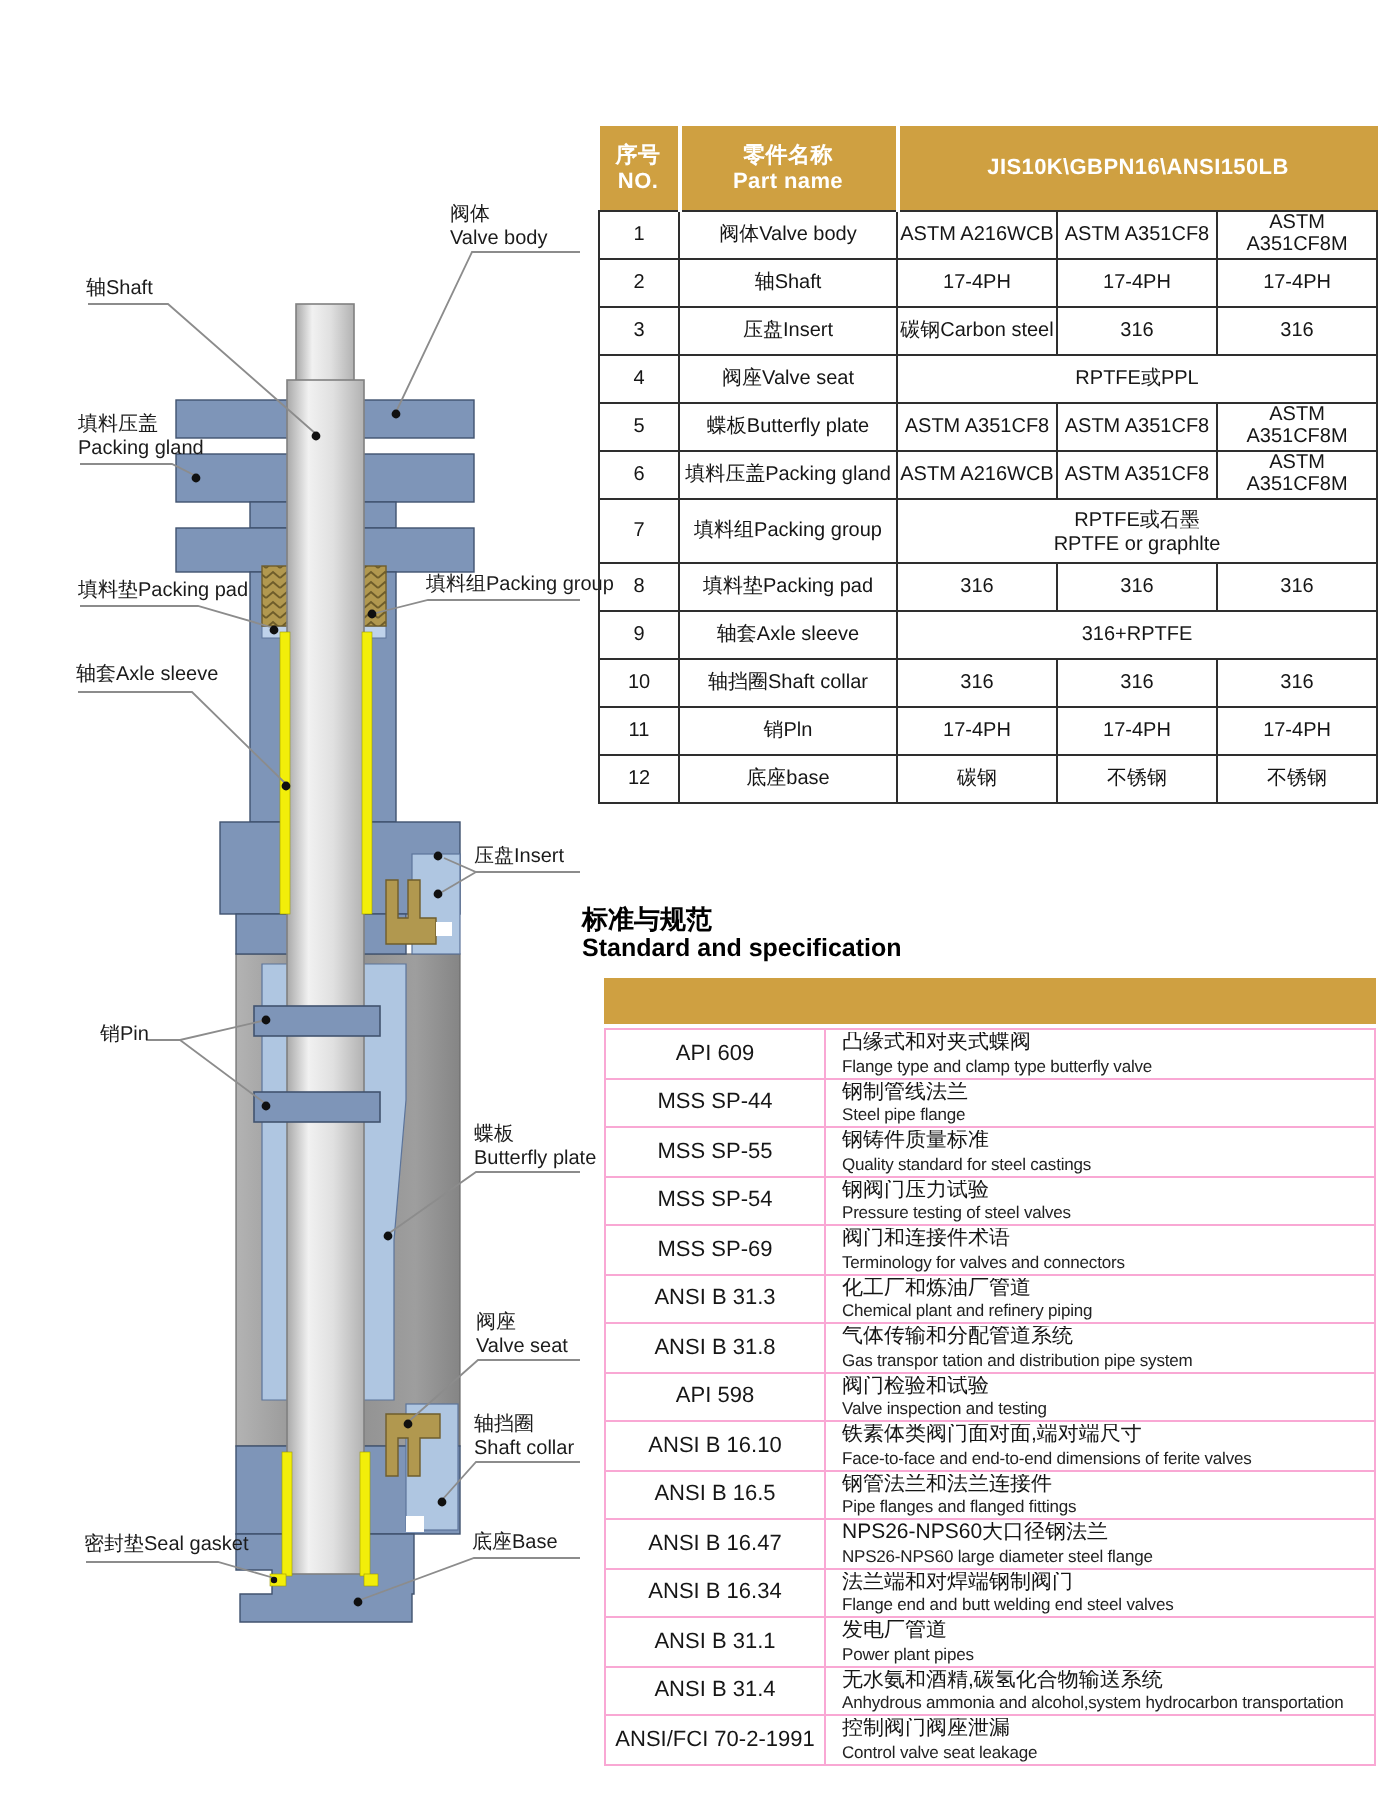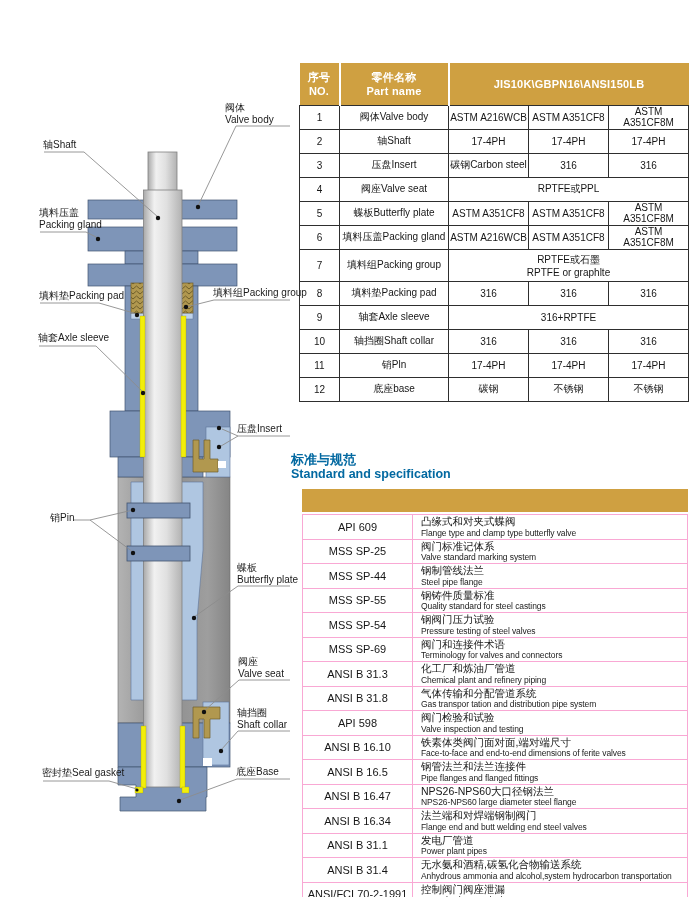--- a/index.html
+++ b/index.html
@@ -19,21 +19,21 @@
                     height:42px; text-align:center; vertical-align:middle; border:none; letter-spacing:.2px; }
   .parts thead th + th { border-left:2px solid #fff; }
   .parts tbody td { border:1px solid #2e2e2e; font-size:10px; text-align:center;
                     vertical-align:middle; color:#161616; padding:0 1px; }
   .parts tbody tr { height:24px; }
   .parts tbody tr.tall { height:32px; }
   .parts td.pn { font-size:10px; }
   .pre { white-space:pre-line;margin-left:44px; }
 
   
-  .std-title { position:absolute; left:291px; top:452px; color:#0369a1; }
+  .std-title { position:absolute; left:291px; top:452px; color:#000000; }
   .std-title .cn { font-size:13px; font-weight:bold; line-height:15px; }
   .std-title .en { font-size:12.5px; font-weight:bold; line-height:15px;text-align:center; }
   .std-gold { position:absolute; left:302px; top:489px; width:386px; height:23px; background:#CfA041; }
   .std { position:absolute; left:302px; top:514px; width:386px; }
   .std td { border:1px solid #f9a8d4; vertical-align:middle; }
   .std tr { height:23px; }
   .std td.code { text-align:center; font-size:11px; color:#161616; }
   .std td.desc { padding:1px 2px 1px 8px;margin-left:40px; }
   .std .desc-cn { font-size:10.5px; line-height:11.5px; color:#161616; white-space:nowrap; overflow:hidden; }
   .std .desc-en { font-size:8.5px; line-height:10px; color:#222; white-space:nowrap; overflow:hidden; letter-spacing:-0.1px; }
@@ -297,27 +297,20 @@
       </colgroup>
     <tbody>
         <tr>
           <td class="code">API 609</td>
           <td class="desc">
             <div class="desc-cn">凸缘式和对夹式蝶阀</div>
             <div class="desc-en">Flange type and clamp type butterfly valve</div>
           </td>
         </tr>
         <tr>
-          <td class="code">MSS SP-25</td>
-          <td class="desc">
-            <div class="desc-cn">阀门标准记体系</div>
-            <div class="desc-en">Valve standard marking system</div>
-          </td>
-        </tr>
-        <tr>
           <td class="code">MSS SP-44</td>
           <td class="desc">
             <div class="desc-cn">钢制管线法兰</div>
             <div class="desc-en">Steel pipe flange</div>
           </td>
         </tr>
         <tr>
           <td class="code">MSS SP-55</td>
           <td class="desc">
             <div class="desc-cn">钢铸件质量标准</div>

